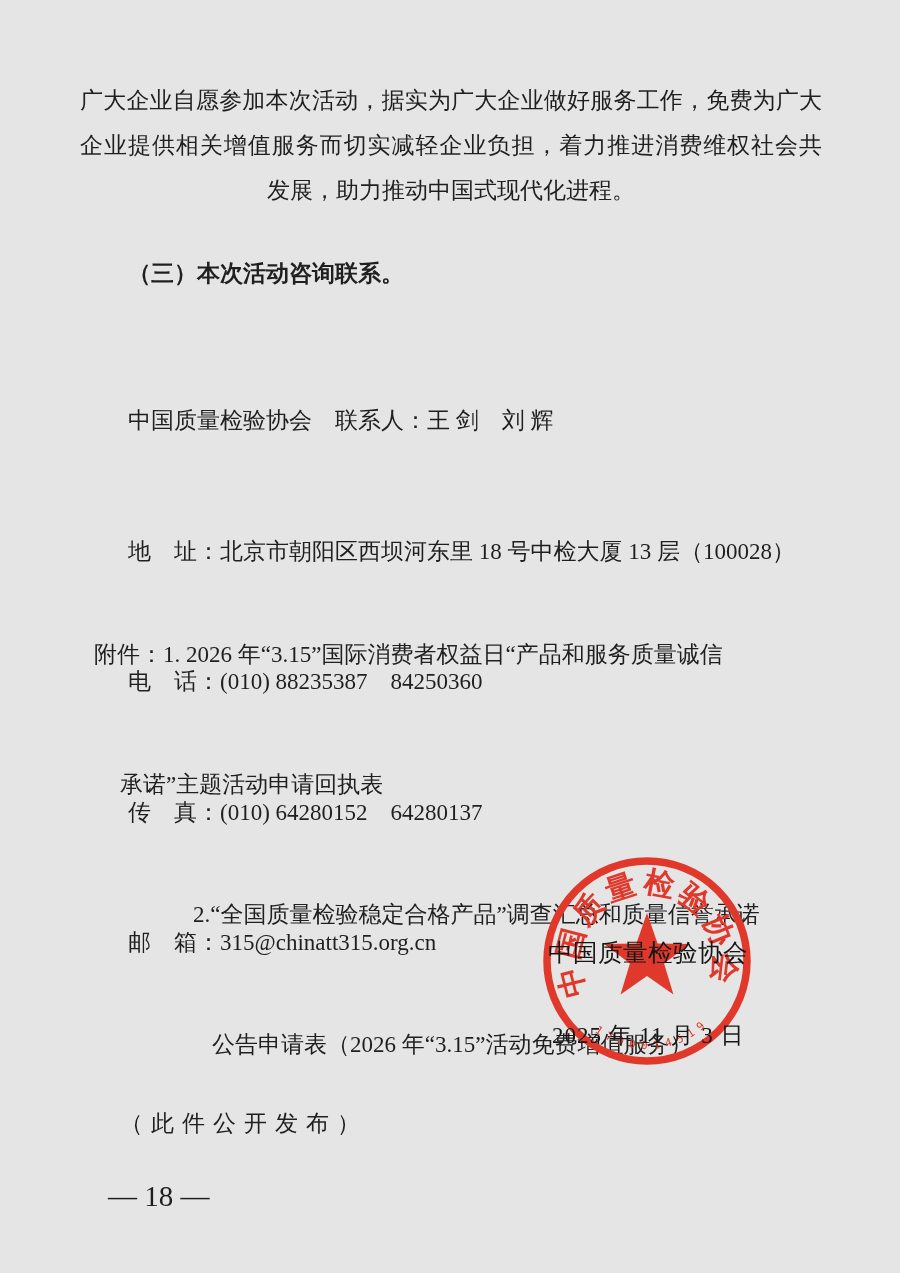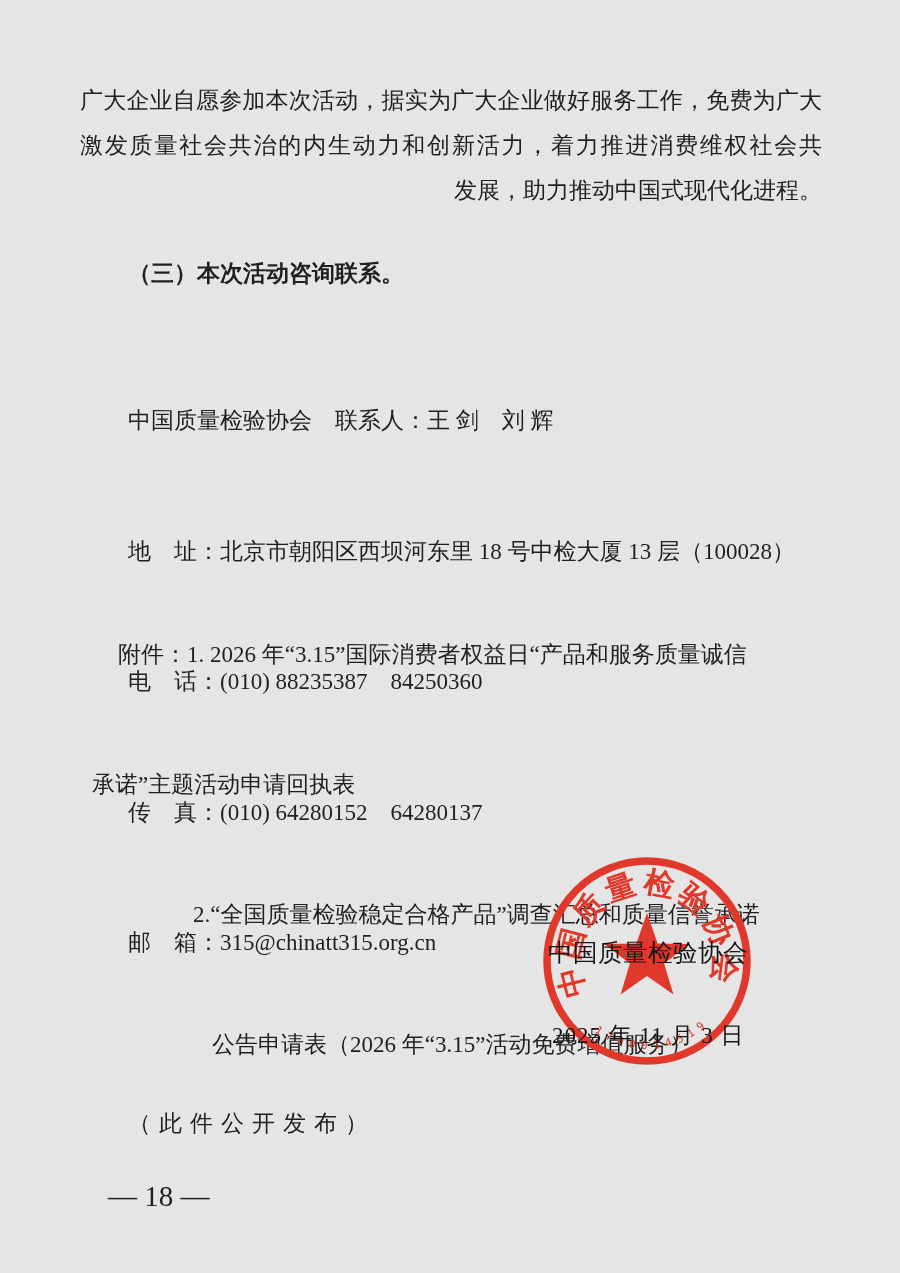--- a/index.html
+++ b/index.html
@@ -10,69 +10,69 @@
     font-family:"Liberation Serif","DejaVu Serif",serif;
     color:#1f1f1f;
     overflow:hidden;
   }
   .abs{position:absolute;}
   .body-par{
     left:80px;top:78px;width:742px;
     font-size:23px;line-height:45px;
   }
   .body-par .jline{text-align:justify;text-align-last:justify;}
-  .body-par .lastline{text-align:right;}
+  .body-par .lastline{text-align:center;}
   .heading{
     left:80px;top:258px;width:742px;
     padding-left:48px;box-sizing:border-box;
     font-size:23px;font-weight:bold;line-height:32px;
   }
   .contact{
     left:80px;top:312px;width:780px;
     padding-left:48px;box-sizing:border-box;
     font-size:23px;line-height:43.5px;
     white-space:pre;
   }
   .attachments{
     left:0;top:546px;width:880px;
     font-size:23px;line-height:43.4px;
     white-space:pre;
   }
-  .attachments .al0{padding-left:118px;}
+  .attachments .al0{padding-left:94px;}
   .attachments .al-num{padding-left:193px;}
-  .attachments .al-cont{padding-left:92px;}
+  .attachments .al-cont{padding-left:120px;}
   .attachments .al-cont2{padding-left:212px;}
   .seal-svg{left:535px;top:849px;z-index:1;}
   .sig-org{
     left:548px;top:936px;z-index:2;
     font-size:24.5px;letter-spacing:0.5px;white-space:pre;
     color:#161616;
   }
   .sig-date{
     left:552px;top:1020px;z-index:2;
     font-size:23px;letter-spacing:1px;white-space:pre;
     color:#161616;
   }
   .public-note{
-    left:128px;top:1108px;
+    left:120px;top:1108px;
     font-size:23px;letter-spacing:8px;white-space:pre;
   }
   .page-num{
     left:108px;top:1180px;
     font-size:29px;white-space:pre;
   }
 </style>
 </head>
 <body>
 
 <div class="page">
 
   <div class="abs body-par">
     <div class="jline">广大企业自愿参加本次活动，据实为广大企业做好服务工作，免费为广大</div>
-    <div class="jline">激发质量社会共治的内生动力和创新活力，着力推进消费维权社会共</div>
+    <div class="jline">企业提供相关增值服务而切实减轻企业负担，着力推进消费维权社会共</div>
     <div class="lastline">发展，助力推动中国式现代化进程。</div>
   </div>
 
   <div class="abs heading">（三）本次活动咨询联系。</div>
 
   <div class="abs contact">
     <div>中国质量检验协会　联系人：王 剑　刘 辉</div>
     <div>地　址：北京市朝阳区西坝河东里 18 号中检大厦 13 层（100028）</div>
     <div>电　话：(010) 88235387　84250360</div>
     <div>传　真：(010) 64280152　64280137</div>

